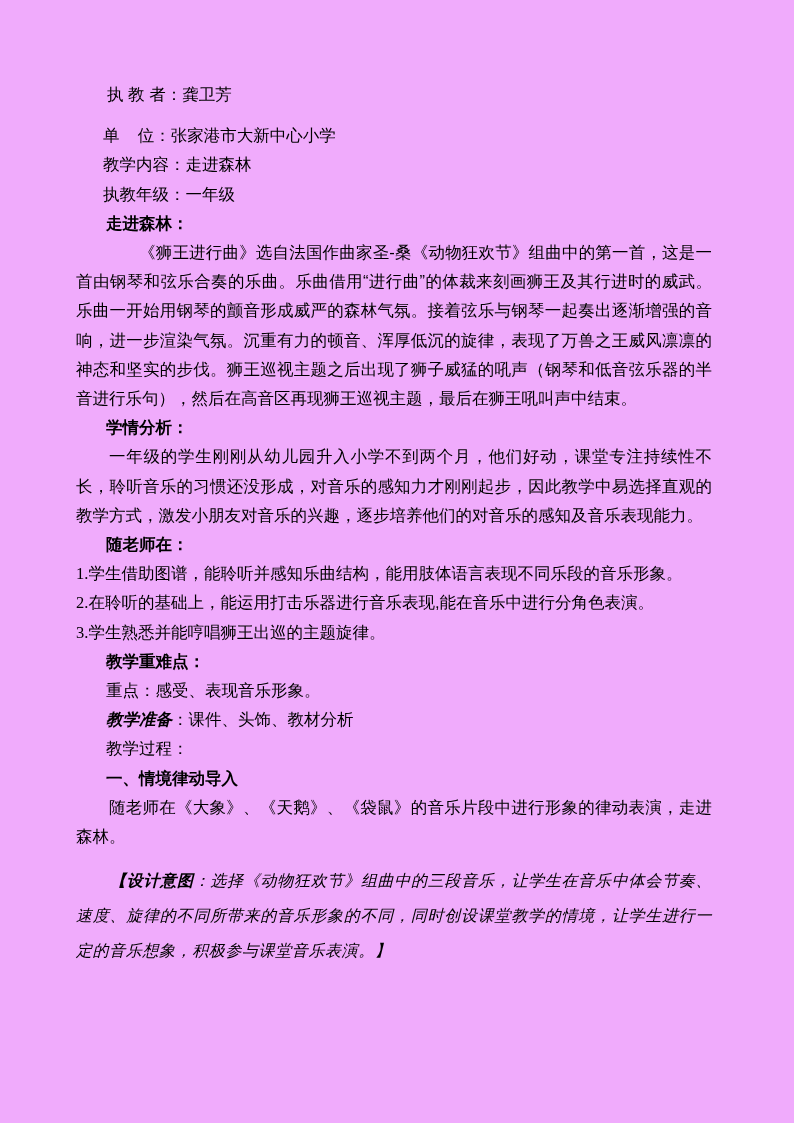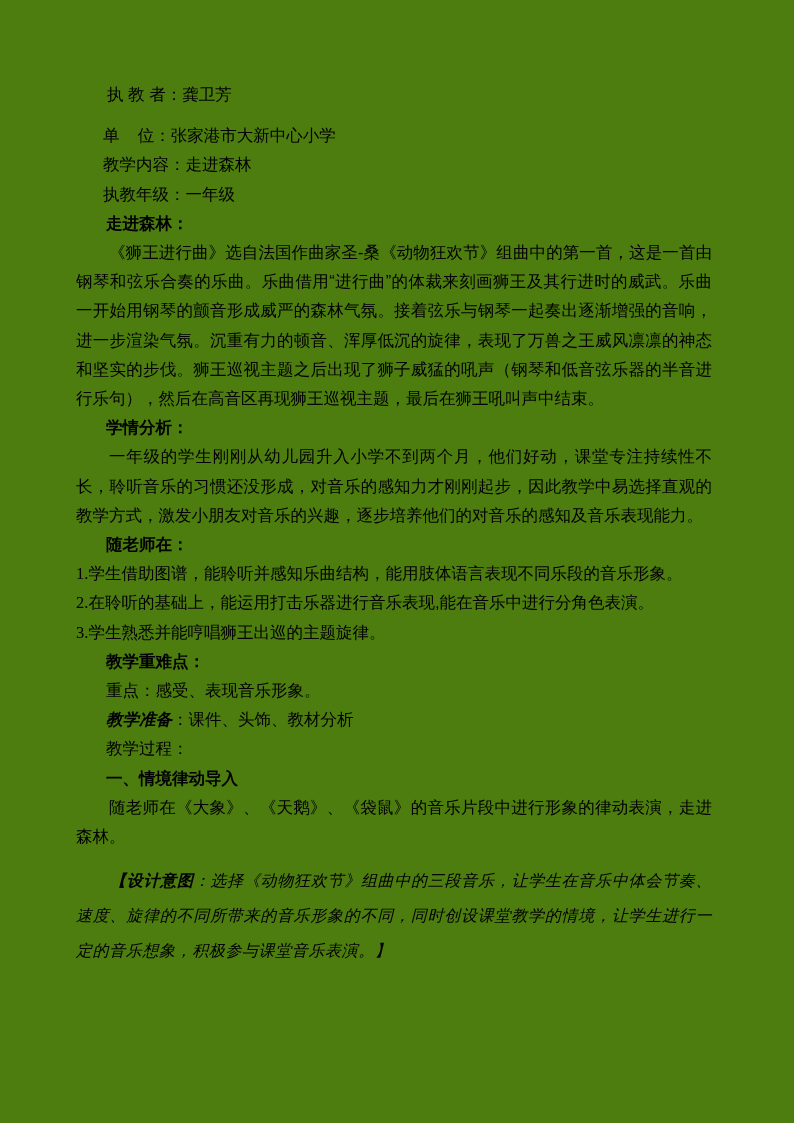--- a/index.html
+++ b/index.html
@@ -13,21 +13,21 @@
     position: relative;
     font-family: "Liberation Sans", "DejaVu Sans", sans-serif;
     color: #000000;
     -webkit-font-smoothing: none;
   }
   .page {
     position: absolute;
     left: 0; top: 0;
     width: 794px;
     height: 1123px;
-    background: #4d7c0f;
+    background: #f0abfc;
     overflow: hidden;
   }
   .doc-body {
     position: absolute;
     left: 76px;
     top: 80px;
     width: 636px;
   }
   .meta-line {
     font-size: 16.5px;
@@ -59,20 +59,21 @@
     font-size: 16.5px;
     line-height: 29.2px;
     text-indent: 33px;
     text-align: justify;
     text-justify: inter-ideograph;
     white-space: normal;
     word-break: break-all;
   }
   .para .serifrun {
     font-family: Liberation Serif, serif;
+    margin-left: 30px;
   }
   .listitem {
     font-size: 16.5px;
     line-height: 29.2px;
     padding-left: 0px;
     white-space: pre;
   }
   .listitem .num {
     font-family: "Liberation Serif", "DejaVu Serif", serif;
   }

